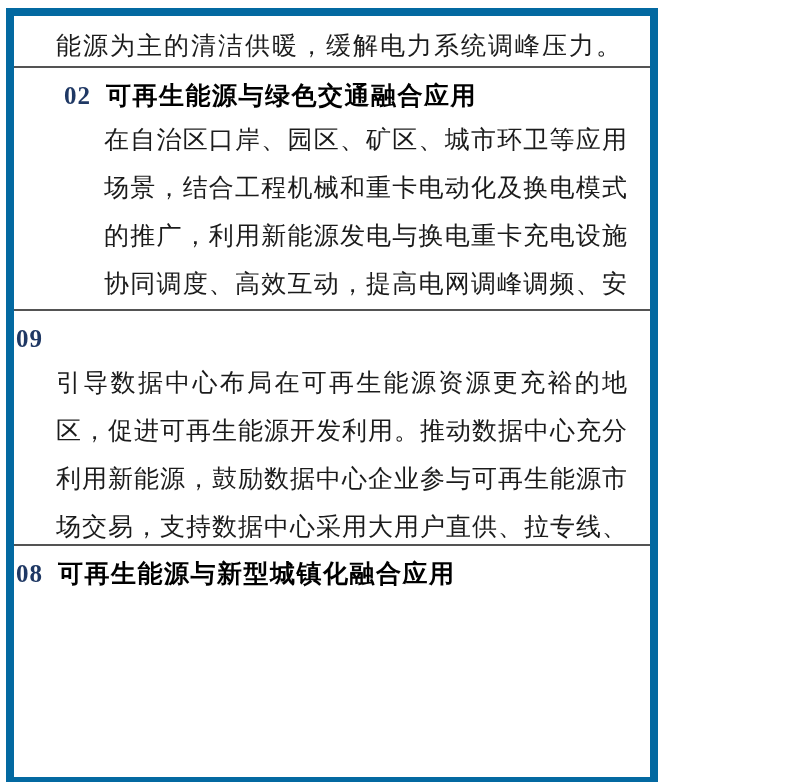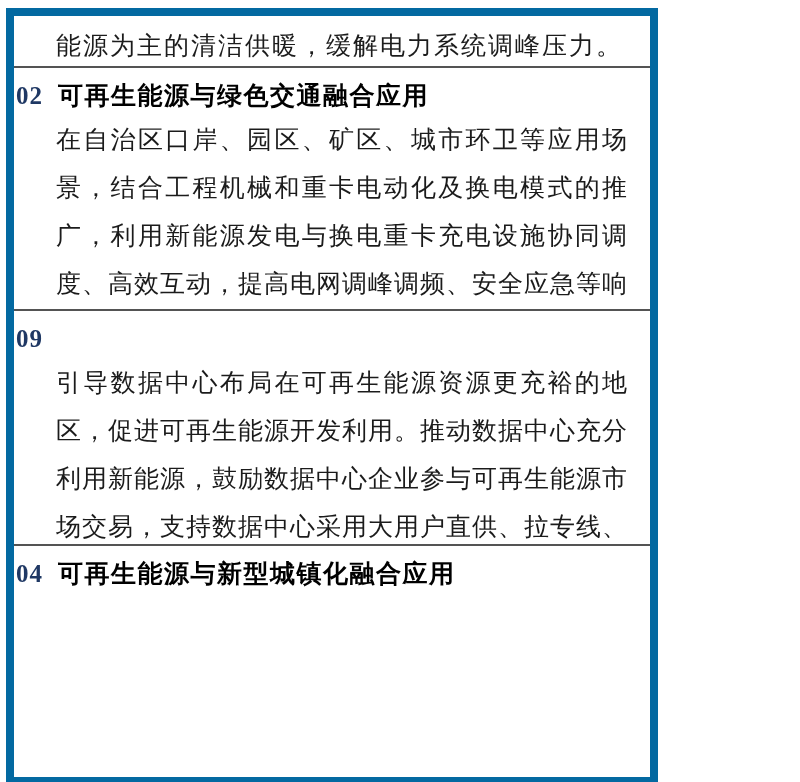--- a/index.html
+++ b/index.html
@@ -15,21 +15,21 @@
     width: 652px;
     border: 8px solid #0369a1;
     background: #ffffff;
   }
   .row {
     overflow: hidden;
     background: #ffffff;
   }
   .row + .row { border-top: 2px solid #545454; }
   .row-continuation { height: 50px; }
-  .row-section-02 { height: 243px; }
+  .row-section-02 { height: 243px; padding-left: 48px; }
   .row-section-03 { height: 235px; }
   .row-section-04 { height: 233px; }
   .continuation-text {
     padding: 10px 22px 0 42px;
     font-size: 25px;
     line-height: 40px;
     color: #1c1c1c;
     letter-spacing: 2px;
   }
   .section-header {
@@ -79,18 +79,18 @@
 
   <div class="row row-section-03">
     <div class="section-header">
       <span class="section-number">09</span>
     </div>
     <div class="section-body">引导数据中心布局在可再生能源资源更充裕的地区，促进可再生能源开发利用。推动数据中心充分利用新能源，鼓励数据中心企业参与可再生能源市场交易，支持数据中心采用大用户直供、拉专线、建设分布式光伏等方式提升可再生能源电力消费能力。</div>
   </div>
 
   <div class="row row-section-04">
     <div class="section-header">
-      <span class="section-number">04</span>
+      <span class="section-number">08</span>
       <span class="section-title">可再生能源与新型城镇化融合应用</span>
     </div>
   </div>
 
 </div>
 
 </body></html>

